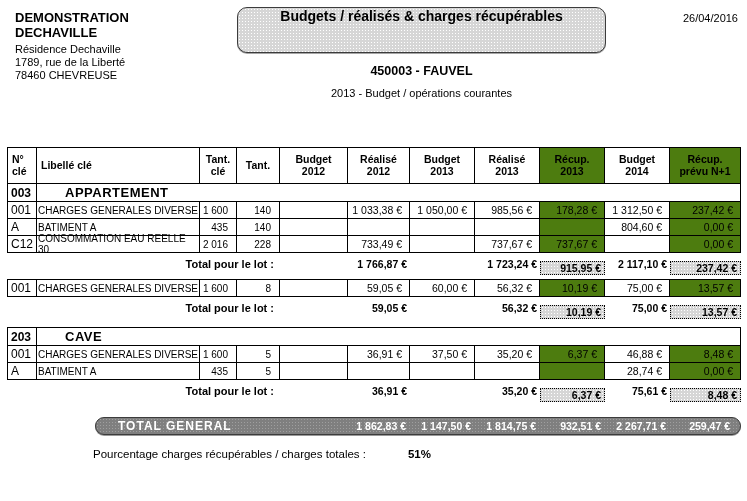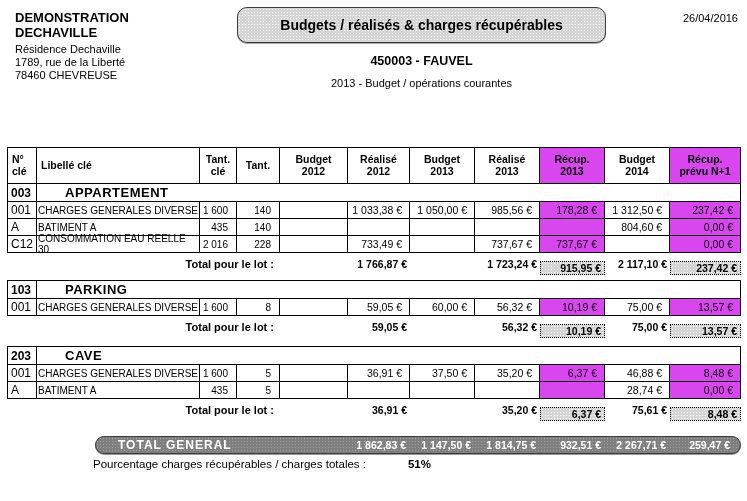--- a/index.html
+++ b/index.html
@@ -11,35 +11,35 @@
   
   .dlight { background-color:#d6d6d6; background-image:radial-gradient(#ffffff 26%, rgba(255,255,255,0) 28%); background-size:3px 3px; }
   .ddark  { background-color:#7f7f7f; background-image:radial-gradient(#9f9f9f 26%, rgba(159,159,159,0) 28%); background-size:3px 3px; }
 
   
   .company { position:absolute; left:15px; top:10px; }
   .company-name { font-size:13px; font-weight:bold; line-height:15px; }
   .company-addr { font-size:11px; line-height:13px; margin-top:3px; }
   .title-wrap { position:absolute; left:237px; top:7px; width:369px; text-align:center; }
   .title-box {
-    height:36px; border:1px solid #3c3c3c; border-radius:10px;
+    height:46px; border:1px solid #3c3c3c; border-radius:10px;
     box-shadow:0 1px 0 rgba(0,0,0,.35);
-    display:flex; align-items:center; justify-content:center;
+    display:flex; align-items:flex-start; justify-content:center;
     font-size:14px; font-weight:bold;
   }
   .entity { margin-top:11px; font-size:12.5px; font-weight:bold; }
   .subtitle { margin-top:9px; font-size:11px; }
   .doc-date { position:absolute; right:9px; top:12px; font-size:11px; }
 
   
   .tbl { position:absolute; left:7px; top:147px; width:734px; }
   .grid { display:grid; grid-template-columns:30px 163px 37px 43px 68px 62px 65px 65px 65px 65px 71px; }
   .c { border:1px solid #000; background:#fff; display:flex; align-items:center; min-width:0; }
   .grid .c:not(:first-child) { margin-left:-1px; }
-  .c.dlight { background-color:#d946ef; }
+  .c.dlight { background-color:#4d7c0f; }
 
   .hdr { height:37px; }
   .hdr .c { height:37px; font-weight:bold; font-size:10.5px; line-height:11.5px;
             justify-content:center; text-align:center; white-space:pre-line; }
   .hdr .c.al { justify-content:flex-start; text-align:left; padding-left:4px; }
 
   .group { margin-top:-1px; }
   .group.sp8  { margin-top:9px; }
   .group.sp12 { margin-top:12px; }
   .ghdr { height:19px; }
@@ -64,21 +64,21 @@
     margin-left:88px; margin-top:19px; width:646px; height:18px;
     border:1px solid #3c3c3c; border-radius:10px;
     box-shadow:0 1px 0 rgba(0,0,0,.4);
     display:grid; grid-template-columns:251px 62px 65px 65px 65px 65px 64px;
     align-items:center; overflow:hidden;
   }
   .bar-label { color:#fff; font-weight:bold; font-size:12px; padding-left:22px; letter-spacing:1px; }
   .bval { color:#fff; font-weight:bold; font-size:10.5px; text-align:right; padding-right:3px; }
 
   
-  .footer { position:absolute; left:93px; top:458px; font-size:11.5px; }
+  .footer { position:absolute; left:93px; top:448px; font-size:11.5px; }
   .footer .pct { font-weight:bold; margin-left:42px; }
 </style>
 </head>
 <body>
 
 <div class="page">
 
   <div class="company">
     <div class="company-name">DEMONSTRATION</div>
     <div class="company-name">DECHAVILLE</div>
@@ -172,24 +172,20 @@
           <div class="tval"></div>
           <div class="tval">1 766,87 €</div>
           <div class="tval"></div>
           <div class="tval">1 723,24 €</div>
           <div class="tval tbox dlight">915,95 €</div>
           <div class="tval">2 117,10 €</div>
           <div class="tval tbox dlight">237,42 €</div>
         </div>
       </div>
       <div class="group sp8">
-        <div class="grid ghdr">
-          <div class="c code">103</div>
-          <div class="c gname">PARKING</div>
-        </div>
         <div class="grid drow">
           <div class="c key">001</div>
           <div class="c lbl">CHARGES GENERALES DIVERSE</div>
           <div class="c num">1 600</div>
           <div class="c num">8</div>
           <div class="c money"></div>
           <div class="c money">59,05 €</div>
           <div class="c money">60,00 €</div>
           <div class="c money">56,32 €</div>
           <div class="c money dlight">10,19 €</div>

